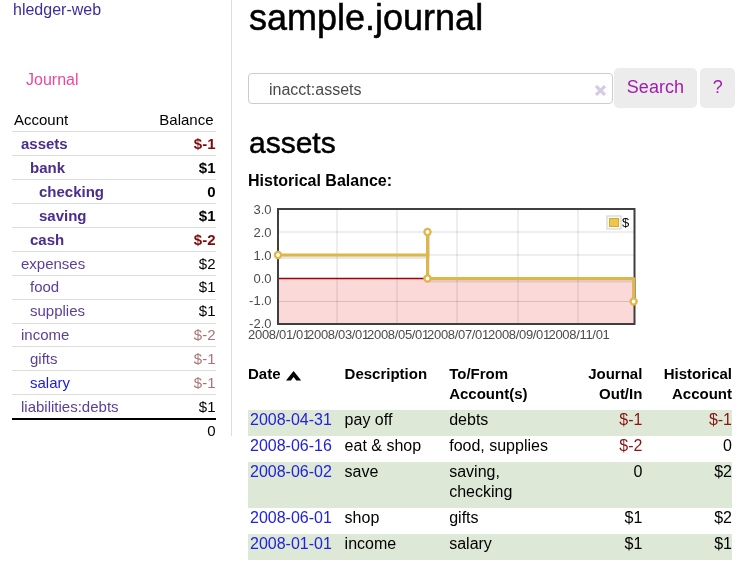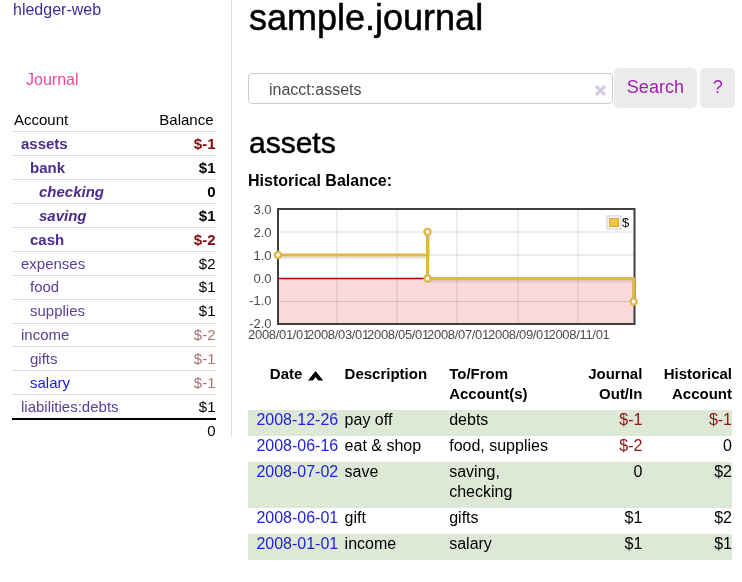--- a/index.html
+++ b/index.html
@@ -18,21 +18,21 @@
 #acctTable td { border-top:1px solid #ddd; padding-top:1.5px; padding-bottom:2px; }
 #acctTable td.bal { text-align:right; padding-right:0px; color:#000; }
 #acctTable tr { height:23.9px; }
 #acctTable a { color:#5b3f98; }
 #acctTable .bold a { color:#4a2d8c; }
 #acctTable .bold, #acctTable .bold td.bal { font-weight:bold; }
 #acctTable td.neg { color:#7d0b0b !important; }
 #acctTable td.negm { color:#ab7474 !important; }
 #acctTable .d1 { padding-left:9px; }
 #acctTable .d2 { padding-left:18px; }
-#acctTable .d3 { padding-left:27px;font-style:italic; }
+#acctTable .d3 { padding-left:27px; }
 #acctTable tr.total td { border-top:2px solid #000; }
 #acctTable a.blue { color:#1a1ae6; }
 
 
 #main { position:absolute; left:248px; top:0; width:494px; }
 h1 { margin:0; position:absolute; left:1px; top:-3px; font-size:36px; font-weight:500; color:#000; letter-spacing:0; -webkit-text-stroke:0.5px #000; }
 #searchrow { position:absolute; left:0px; top:67.5px; width:494px; height:41px; }
 #searchbox { position:absolute; left:0; top:5.3px; width:364.5px; height:31.4px; border:1px solid #ccc; border-radius:4px; background:#fff; }
 #searchtext { position:absolute; left:21px; top:13.2px; font-size:16px; color:#4a4a4a; }
 #clearx { position:absolute; left:346.5px; top:17px; width:11px; height:11px; }
@@ -40,21 +40,21 @@
 #btn-search { left:365.7px; width:83.4px; }
 #btn-help { left:452.4px; width:34.8px; }
 h2 { margin:0; position:absolute; left:1px; top:126px; font-size:30px; font-weight:500; color:#000; -webkit-text-stroke:0.5px #000; }
 #histlabel { position:absolute; left:0px; top:171.5px; font-size:16px; font-weight:bold; color:#000; }
 
 
 #txns { position:absolute; left:248px; top:362px; width:484px; font-size:16px; line-height:20px; }
 #txns table { border-collapse:collapse; width:484px; }
 #txns th { font-weight:bold; vertical-align:top; padding:2px 0 6px 0; font-size:15px; }
 #txns td { padding:0 0 6px 0; vertical-align:top; }
-#txns .c1 { width:96.5px; text-align:center; padding-left:2px; }
+#txns .c1 { width:96.5px; text-align:left; padding-left:2px; }
 #txns .c2 { width:104.5px; text-align:left; }
 #txns .c3 { width:114px; text-align:left; }
 #txns .c4 { width:79px; text-align:right; }
 #txns .c5 { width:89.5px; text-align:right; }
 #txns tr.g { background:#dde9d6; }
 #txns a { color:#2222dd; }
 #txns .neg { color:#8c1414; }
 </style>
 </head>
 <body>
@@ -207,43 +207,43 @@
         <tr>
       <th class="c1" style="padding-left:0">Date <svg width="15.2" height="9.5" viewBox="0 0 15.2 9.5" style="display:inline-block;margin-left:1px;vertical-align:-1.5px">
               <polygon points="0,9.5 7.6,0 15.2,9.5 10.3,9.5 7.6,6.1 4.9,9.5" fill="#000"></polygon>
             </svg></th>
       <th class="c2">Description</th>
       <th class="c3">To/From Account(s)</th>
       <th class="c4">Journal Out/In</th>
       <th class="c5">Historical Account</th>
     </tr>
     <tr class="g">
-          <td class="c1"><a href="#">2008-12-26</a></td>
+          <td class="c1"><a href="#">2008-04-31</a></td>
           <td class="c2">pay off</td>
           <td class="c3">debts</td>
           <td class="c4 neg">$-1</td>
           <td class="c5 neg">$-1</td>
         </tr>
     <tr>
           <td class="c1"><a href="#">2008-06-16</a></td>
           <td class="c2">eat &amp; shop</td>
           <td class="c3">food, supplies</td>
           <td class="c4 neg">$-2</td>
           <td class="c5">0</td>
         </tr>
     <tr class="g">
-          <td class="c1"><a href="#">2008-07-02</a></td>
+          <td class="c1"><a href="#">2008-06-02</a></td>
           <td class="c2">save</td>
           <td class="c3">saving, checking</td>
           <td class="c4">0</td>
           <td class="c5">$2</td>
         </tr>
     <tr>
           <td class="c1"><a href="#">2008-06-01</a></td>
-          <td class="c2">gift</td>
+          <td class="c2">shop</td>
           <td class="c3">gifts</td>
           <td class="c4">$1</td>
           <td class="c5">$2</td>
         </tr>
     <tr class="g">
           <td class="c1"><a href="#">2008-01-01</a></td>
           <td class="c2">income</td>
           <td class="c3">salary</td>
           <td class="c4">$1</td>
           <td class="c5">$1</td>

